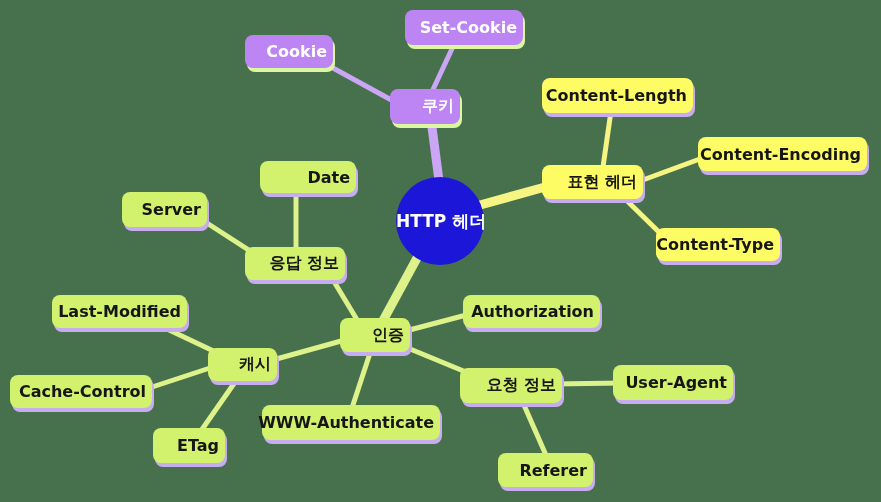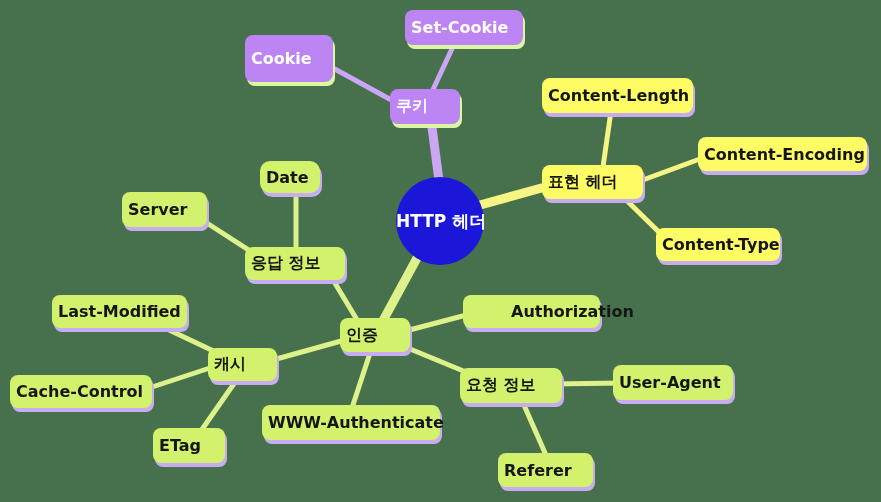--- a/index.html
+++ b/index.html
@@ -21,21 +21,21 @@
   }
   line.purple-e { stroke: var(--purple-edge, #cba6f5); }
   line.yellow-e { stroke: var(--yellow-edge, #f6f584); }
   line.green-e  { stroke: var(--green-edge,  #ddf28a); }
   line.thick { stroke-width: 9; }
   line.thin  { stroke-width: 5; }
   .node {
     position: absolute;
     display: flex;
     align-items: center;
-    justify-content: flex-start;
+    justify-content: flex-end;
     border-radius: 8px;
     font-weight: bold;
     font-size: 16px;
     white-space: nowrap;
     box-sizing: border-box;
     padding: 0 6px;
   }
   .node.green {
     background: var(--green-fill, #d2f16c);
     color: #161616;
@@ -98,21 +98,21 @@
     <line class="green-e thin" x1="520" y1="396" x2="549" y2="462"></line>
   </svg>
 
   <div class="root-circle" style="left:396px; top:177px; width:88px; height:88px;">
     <span>HTTP 헤더</span>
   </div>
 
   <div class="node purple" style="left:390px; top:89px; width:70px; height:35px;">
     <span>쿠키</span>
   </div>
-  <div class="node purple" style="left:245px; top:35px; width:88px; height:47px;">
+  <div class="node purple" style="left:245px; top:35px; width:88px; height:33px;">
     <span>Cookie</span>
   </div>
   <div class="node purple" style="left:405px; top:10px; width:118px; height:35px;">
     <span>Set-Cookie</span>
   </div>
 
   <div class="node yellow" style="left:542px; top:165px; width:101px; height:34px;">
     <span>표현 헤더</span>
   </div>
   <div class="node yellow" style="left:698px; top:137px; width:169px; height:34px;">
@@ -131,21 +131,21 @@
   <div class="node green" style="left:463px; top:295px; width:137px; height:33px;padding-left:48px;">
     <span>Authorization</span>
   </div>
   <div class="node green" style="left:262px; top:405px; width:178px; height:35px;">
     <span>WWW-Authenticate</span>
   </div>
 
   <div class="node green" style="left:245px; top:247px; width:100px; height:33px;">
     <span>응답 정보</span>
   </div>
-  <div class="node green" style="left:260px; top:161px; width:60px; height:32px;border-radius:10px;">
+  <div class="node green" style="left:260px; top:161px; width:96px; height:32px;">
     <span>Date</span>
   </div>
   <div class="node green" style="left:122px; top:192px; width:85px; height:35px;">
     <span>Server</span>
   </div>
 
   <div class="node green" style="left:208px; top:348px; width:69px; height:33px;">
     <span>캐시</span>
   </div>
   <div class="node green" style="left:52px; top:295px; width:135px; height:33px;">

